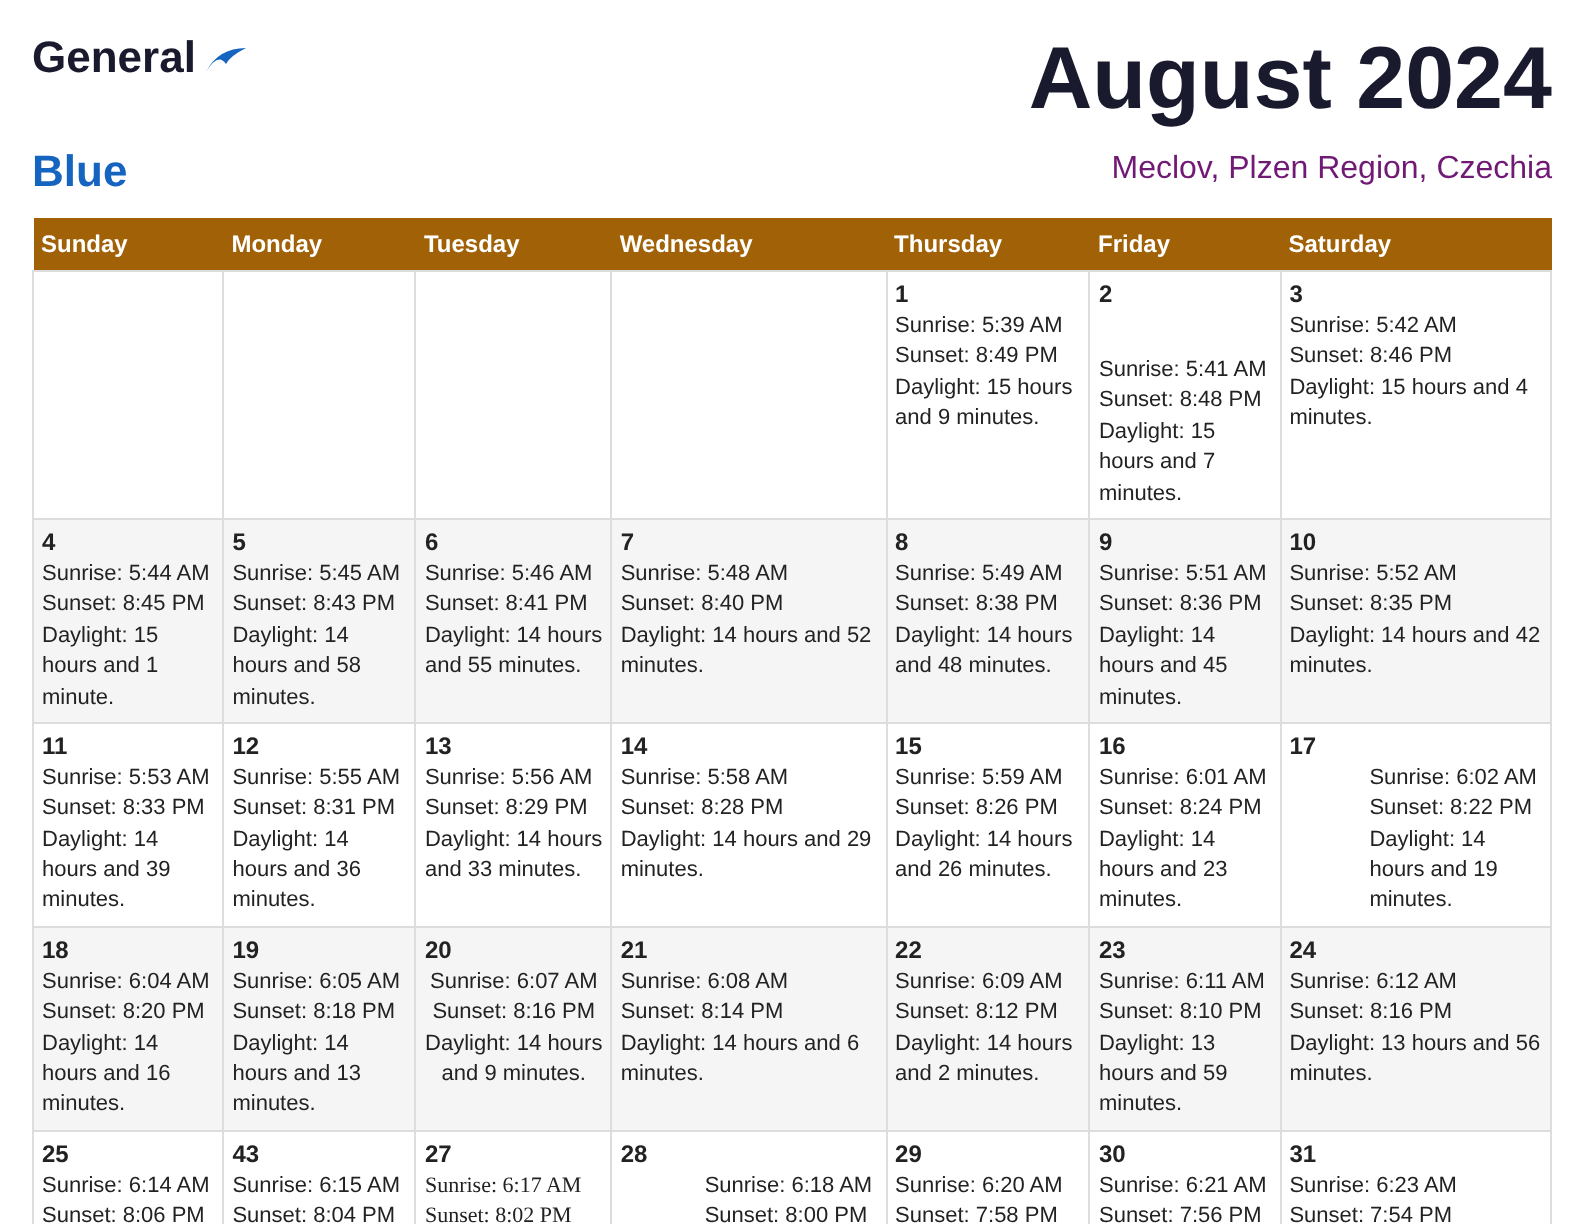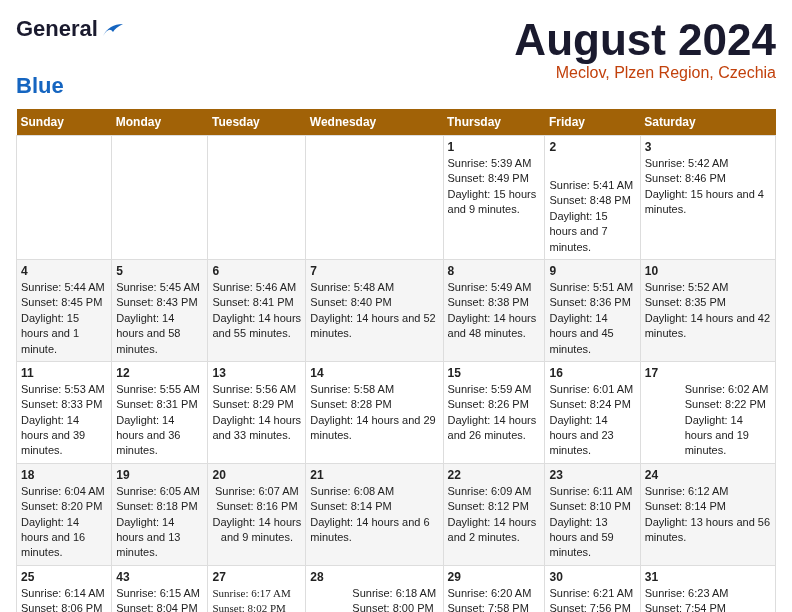--- a/index.html
+++ b/index.html
@@ -26,21 +26,22 @@
       text-align: right;
     }
     .main-title {
       font-size: 44px;
       font-weight: bold;
       color: #1a1a2e;
       line-height: 1.1;
     }
     .subtitle {
       font-size: 16px;
-      color: #c2410c;
+      color: #701a75;
+      margin-top: 12px;
     }
     table {
       width: 100%;
       border-collapse: collapse;
       font-size: 11px;
     }
     thead tr {
       background-color: #a16207;
       color: #fff;
     }
@@ -258,21 +259,21 @@
         </td>
         <td>
           <span class="day-number">23</span>
           <div class="cell-content" style="white-space: pre-line;">Sunrise: 6:11 AM
 Sunset: 8:10 PM
 Daylight: 13 hours and 59 minutes.</div>
         </td>
         <td>
           <span class="day-number">24</span>
           <div class="cell-content" style="white-space: pre-line;">Sunrise: 6:12 AM
-Sunset: 8:14 PM
+Sunset: 8:16 PM
 Daylight: 13 hours and 56 minutes.</div>
         </td>
       </tr>
       <tr>
         <td>
           <span class="day-number">25</span>
           <div class="cell-content" style="white-space: pre-line;">Sunrise: 6:14 AM
 Sunset: 8:06 PM
 Daylight: 13 hours and 52 minutes.</div>
         </td>

